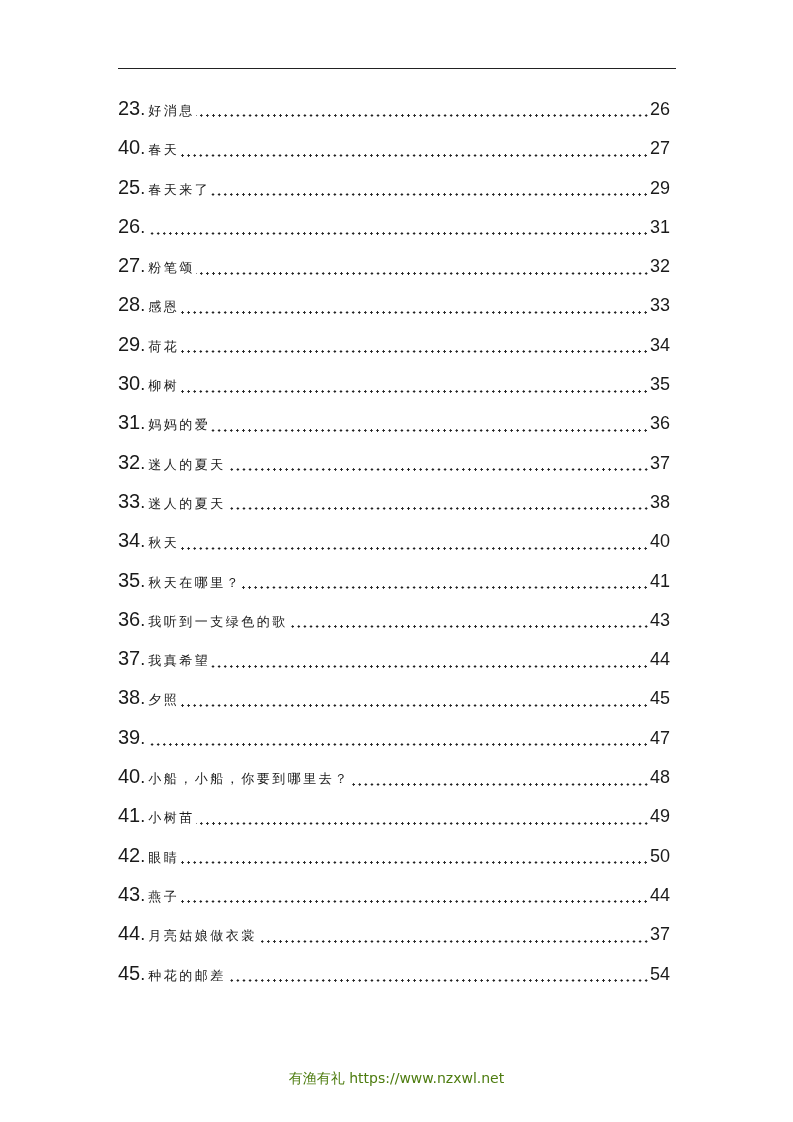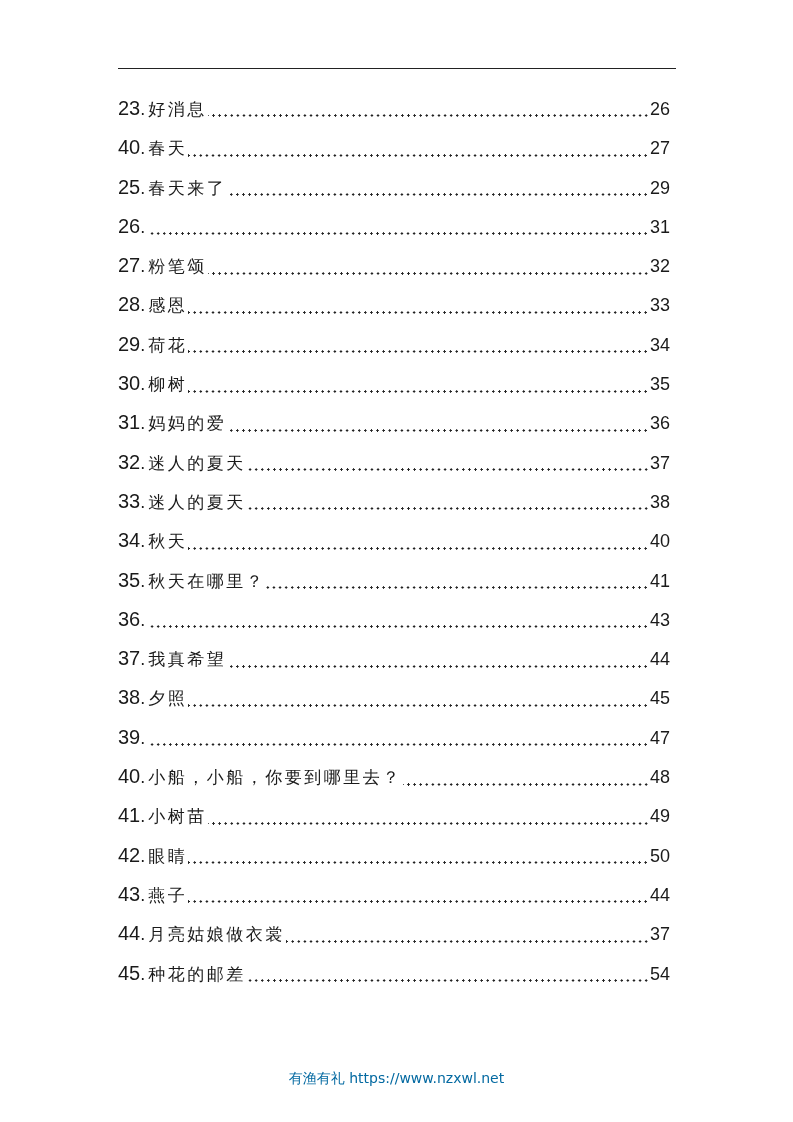--- a/index.html
+++ b/index.html
@@ -45,21 +45,21 @@
       font-size: 20px;
       letter-spacing: 0;
     }
     .toc-sep {
       font-family: "Liberation Sans", "DejaVu Sans", sans-serif;
       font-size: 18px;
       margin-right: 3px;
     }
     .toc-title {
       font-family: "DejaVu Serif", "Liberation Serif", serif;
-      font-size: 17px;
+      font-size: 13px;
       letter-spacing: 2.5px;
     }
     .toc-leader {
       flex: 1 1 auto;
       overflow: hidden;
       margin: 0 1px;
       position: relative;
       height: 1em;
       align-self: center;
     }
@@ -81,21 +81,21 @@
       text-align: right;
     }
     .footer {
       position: absolute;
       left: 0;
       right: 0;
       top: 1070px;
       text-align: center;
       font-family: "DejaVu Sans", "Liberation Sans", sans-serif;
       font-size: 14px;
-      color: #0369a1;
+      color: #4d7c0f;
     }
   </style>
 </head>
 <body>
 
 <div class="top-rule"></div>
 
 <ul class="toc" id="toc">
     <li class="toc-row">
     <span class="toc-num">23</span>
@@ -183,20 +183,21 @@
     <li class="toc-row">
     <span class="toc-num">35</span>
       <span class="toc-sep">.</span>
       <span class="toc-title">秋天在哪里？</span>
       <span class="toc-leader"></span>
       <span class="toc-page">41</span>
   </li>
     <li class="toc-row">
     <span class="toc-num">36</span>
       <span class="toc-sep">.</span>
+      <span class="toc-title">我听到一支绿色的歌</span>
       <span class="toc-leader"></span>
       <span class="toc-page">43</span>
   </li>
     <li class="toc-row">
     <span class="toc-num">37</span>
       <span class="toc-sep">.</span>
       <span class="toc-title">我真希望</span>
       <span class="toc-leader"></span>
       <span class="toc-page">44</span>
   </li>

